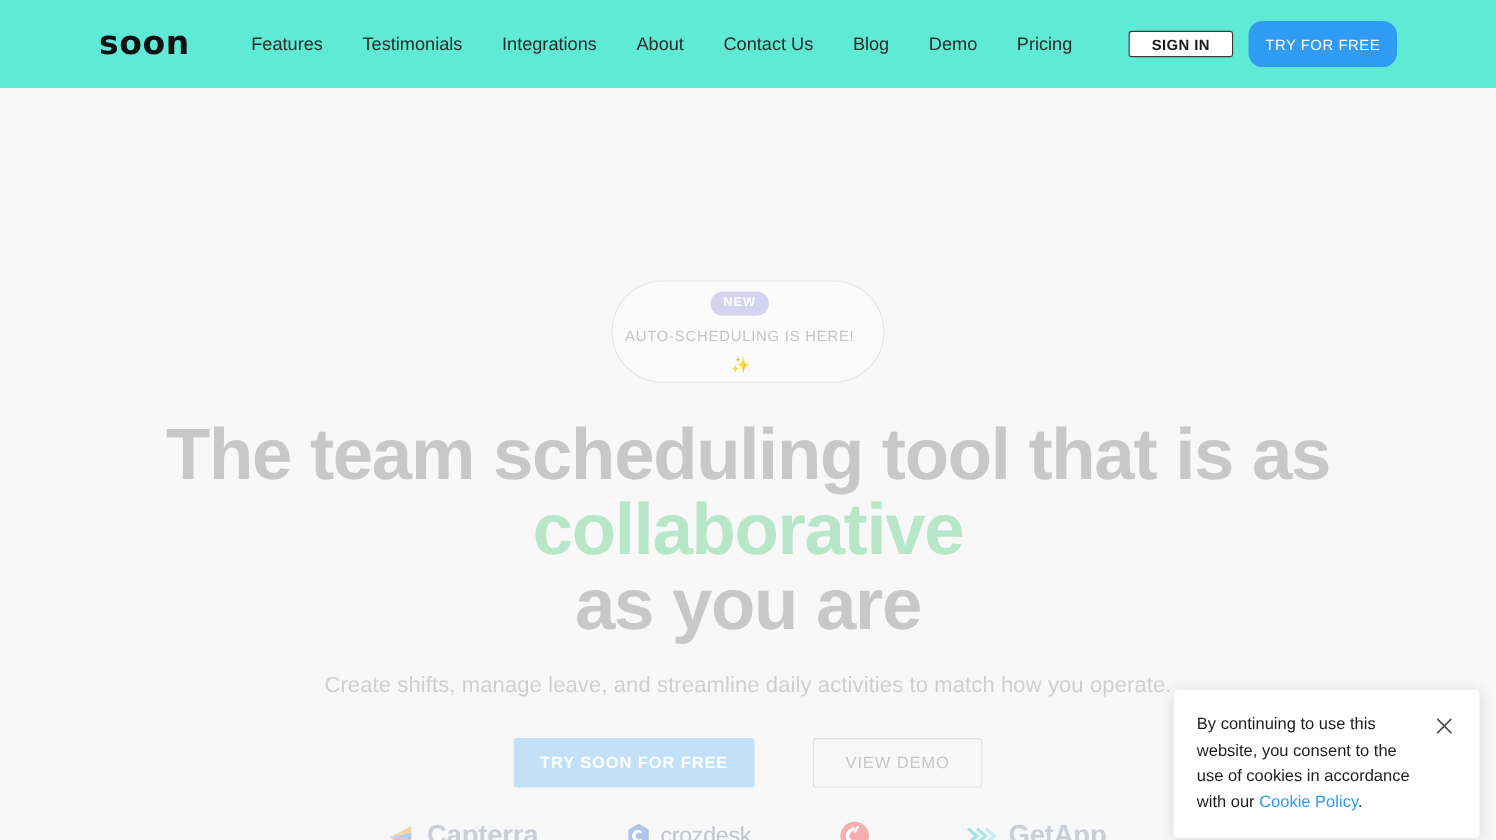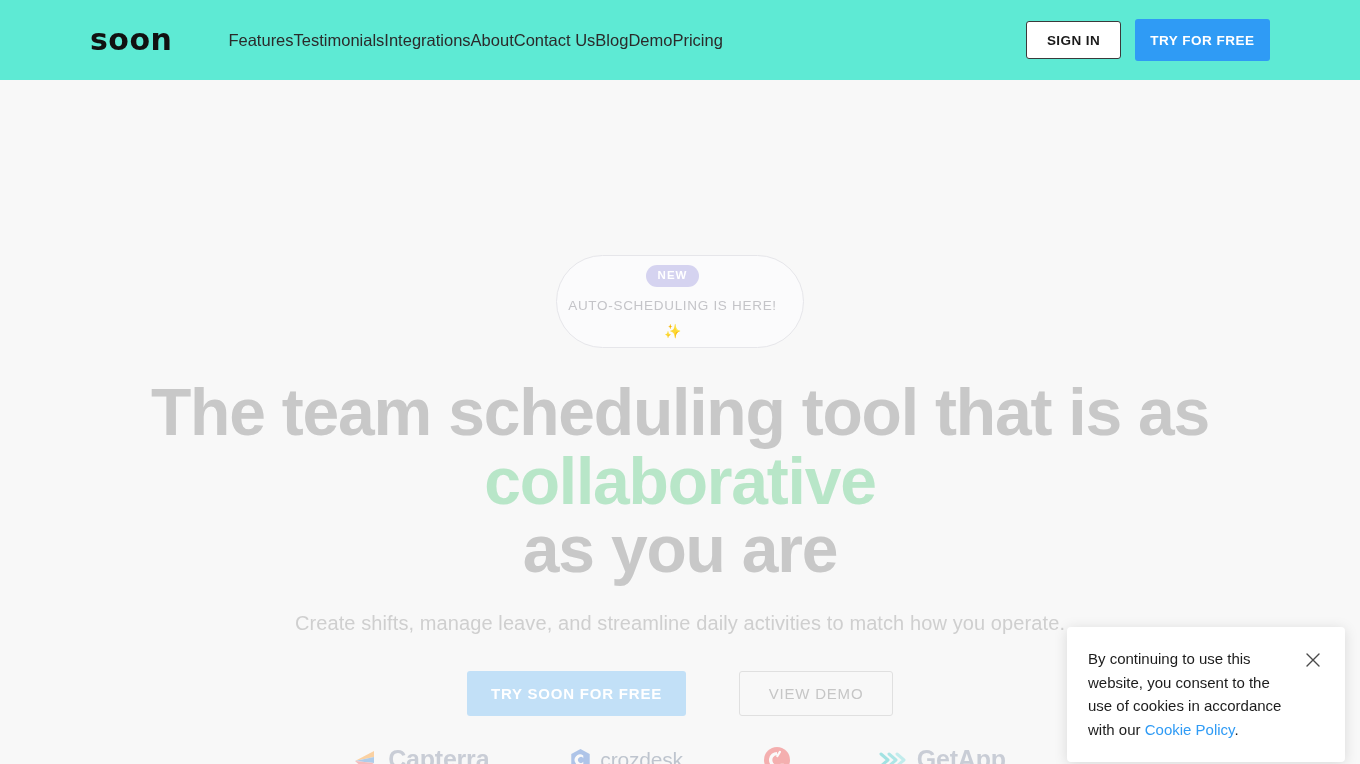--- a/index.html
+++ b/index.html
@@ -33,63 +33,64 @@
     letter-spacing: 0.5px;
     color: #111111;
     line-height: 1;
     margin-right: 56px;
     user-select: none;
   }
 
   .nav {
     display: flex;
     align-items: center;
+    gap: 36px;
     flex: 1;
   }
 
   .nav-item {
     font-size: 16.5px;
     color: #2b2b2b;
     text-decoration: none;
     white-space: nowrap;
     line-height: 1;
   }
 
   .header-actions {
     display: flex;
     align-items: center;
     gap: 14px;
   }
 
   .btn-signin {
     width: 95px;
-    height: 38px;
+    height: 24px;
     border: 1px solid #3a3a3a;
     border-radius: 3px;
     background: #ffffff;
     color: #1a1a1a;
     font-size: 13.5px;
     font-weight: 600;
     letter-spacing: 0.4px;
     display: flex;
     align-items: center;
     justify-content: center;
     cursor: pointer;
     font-family: "Liberation Sans", sans-serif;
   }
 
   .btn-tryfree {
     width: 135px;
     height: 42px;
     border: none;
-    border-radius: 3px;
+    border-radius: 13px;
     background: #2f9bf5;
     color: #ffffff;
     font-size: 13.5px;
-    font-weight: 700;
+    font-weight: 400;
     letter-spacing: 0.5px;
     display: flex;
     align-items: center;
     justify-content: center;
     cursor: pointer;
     font-family: "Liberation Sans", sans-serif;
   }
 
   
   .hero {

